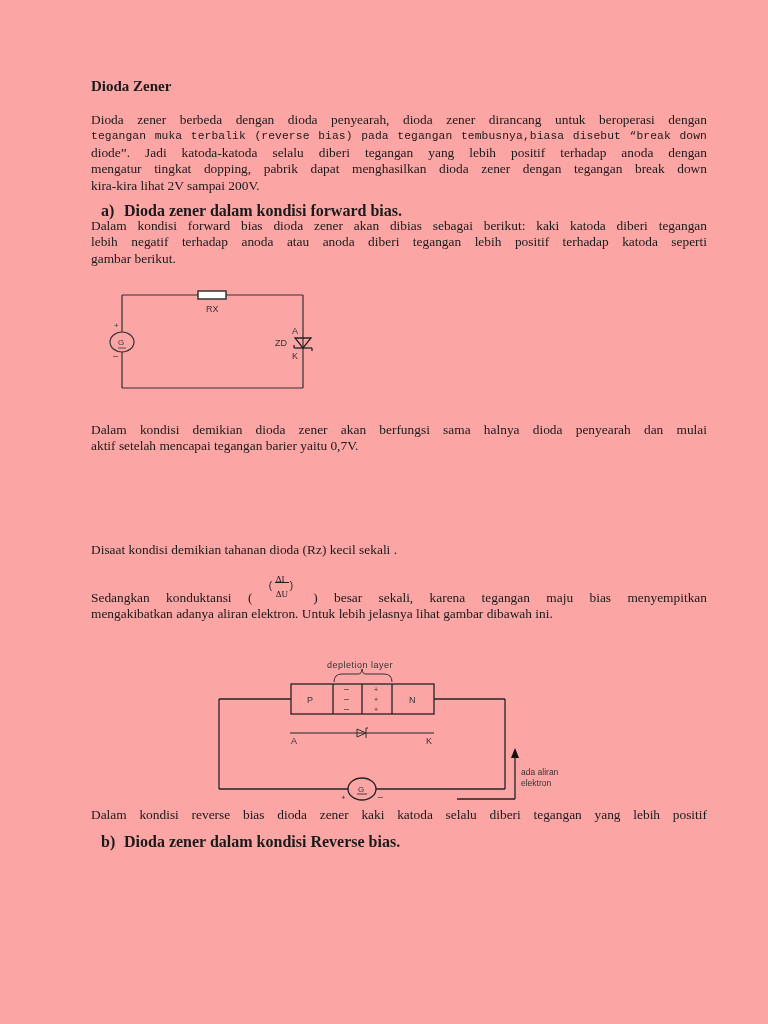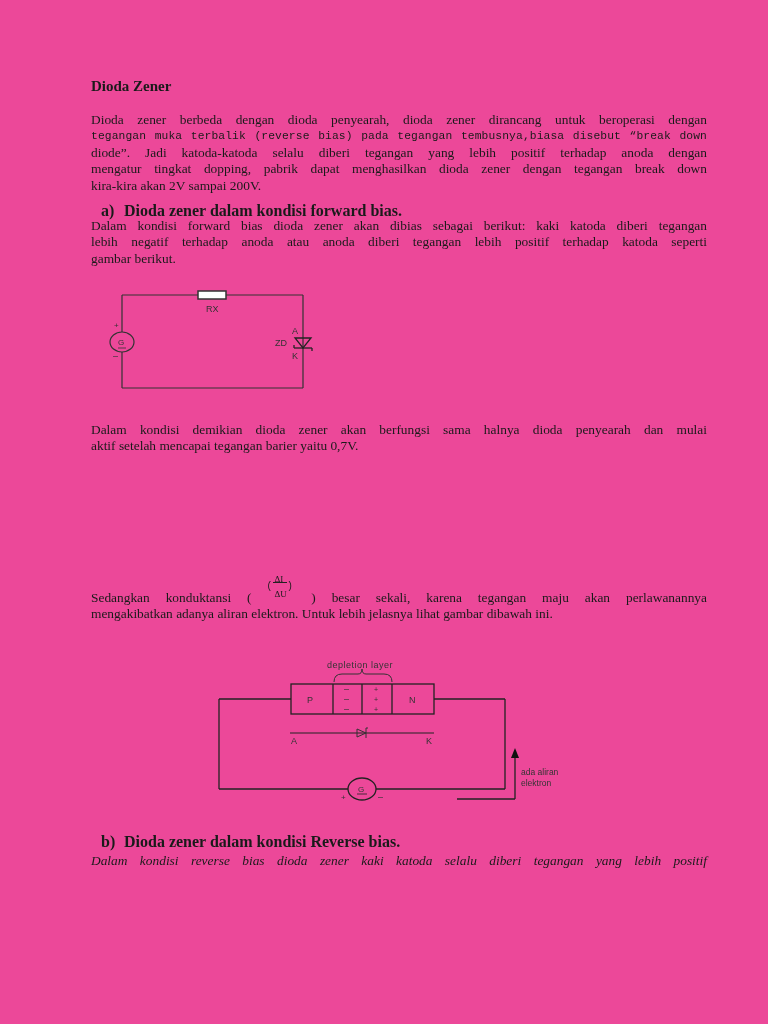--- a/index.html
+++ b/index.html
@@ -1,33 +1,33 @@
 <!DOCTYPE html>
 <html><head>
 <meta charset="utf-8">
 <style>
   html, body { margin: 0; padding: 0; background: #ffffff; }
   body { width: 768px; height: 1024px; position: relative; overflow: hidden; color: #1a1a1a; }
-  .page { position: absolute; left: 0; top: 0; width: 768px; height: 1024px; background: #ec4899; }
+  .page { position: absolute; left: 0; top: 0; width: 768px; height: 1024px; background: #fca5a5; }
   .serif { font-family: "Liberation Serif", "DejaVu Serif", serif; }
   .title { position: absolute; left: 91px; top: 78px; font-size: 15px; font-weight: bold; }
   .para { position: absolute; left: 91px; width: 616px; font-size: 13.4px; line-height: 16.4px; text-align: justify; }
   .para .line { display: block; text-align: justify; text-align-last: justify; white-space: nowrap; }
   .para .line.last { text-align-last: left; }
   .p1 { top: 112px; }
   .p1 .odd { font-family: Liberation Mono, monospace; font-size: 11.3px; letter-spacing: 0.1px; }
   .heading { position: absolute; left: 101px; font-size: 16px; font-weight: bold; }
   .heading .num { display: inline-block; width: 23px; }
   .ha { top: 202px; }
   .p2 { top: 218px; }
   .p3 { top: 422px; }
   .p4 { top: 542px; }
   .p5 { top: 590px; }
   .hb { top: 833px; }
-  .p6 { top: 853px; font-style: italic; }
+  .p6 { top: 807px; }
   .frac { display: inline-block; position: relative; width: 28px; height: 10px; }
   .frac .num2, .frac .den { position: absolute; left: 7px; font-family: Liberation Serif, serif; font-size: 9px; }
   .frac .num2 { top: -21px; }
   .frac .den { top: -6px; }
   .frac .bar { position: absolute; left: 6px; top: -10px; width: 14px; border-top: 1px solid #222; }
   .frac .lp { position: absolute; left: 0px; top: -14px; font-size: 10px; font-family: "Liberation Sans", sans-serif; }
   .frac .rp { position: absolute; left: 21px; top: -14px; font-size: 10px; font-family: "Liberation Sans", sans-serif; }
   svg text { font-family: "Liberation Sans", "DejaVu Sans", sans-serif; }
 </style>
 </head>
@@ -35,21 +35,21 @@
 
 <div class="page">
 
   <div class="title serif">Dioda Zener</div>
 
   <div class="para p1 serif">
     <span class="line">Dioda zener berbeda dengan dioda penyearah, dioda zener dirancang untuk beroperasi dengan</span>
     <span class="line odd">tegangan muka terbalik (reverse bias) pada tegangan tembusnya,biasa disebut “break down</span>
     <span class="line">diode”. Jadi katoda-katoda selalu diberi tegangan yang lebih positif terhadap anoda dengan</span>
     <span class="line">mengatur tingkat dopping, pabrik dapat menghasilkan dioda zener dengan tegangan break down</span>
-    <span class="line last">kira-kira akan 2V sampai 200V.</span>
+    <span class="line last">kira-kira lihat 2V sampai 200V.</span>
   </div>
 
   <div class="heading ha serif">
     <span class="num">a)</span><span>Dioda zener dalam kondisi forward bias.</span>
   </div>
 
   <div class="para p2 serif">
     <span class="line">Dalam kondisi forward bias dioda zener akan dibias sebagai berikut: kaki katoda diberi tegangan</span>
     <span class="line">lebih negatif terhadap anoda atau anoda diberi tegangan lebih positif terhadap katoda seperti</span>
     <span class="line last">gambar berikut.</span>
@@ -80,32 +80,35 @@
     <text x="175" y="64" font-size="9" fill="#333">ZD</text>
     <text x="192" y="52" font-size="9" fill="#333">A</text>
     <text x="192" y="77" font-size="9" fill="#333">K</text>
   </svg>
 
   <div class="para p3 serif">
     <span class="line">Dalam kondisi demikian dioda zener akan berfungsi sama halnya dioda penyearah dan mulai</span>
     <span class="line last">aktif setelah mencapai tegangan barier yaitu 0,7V.</span>
   </div>
 
+  <div class="para p4 serif">
+    <span class="line last">Disaat kondisi demikian tahanan dioda (Rz) kecil sekali .</span>
+  </div>
 
   <div class="para p5 serif">
     <span class="line" style="text-align-last:justify;">
       <span>Sedangkan konduktansi (</span>
       <span class="frac">
         <span class="lp">(</span>
         <span class="num2">ΔI</span>
         <span class="bar"></span>
         <span class="den">ΔU</span>
         <span class="rp">)</span>
       </span>
-      <span>) besar sekali, karena tegangan maju akan perlawanannya</span>
+      <span>) besar sekali, karena tegangan maju bias menyempitkan</span>
     </span>
     <span class="line last">mengakibatkan adanya aliran elektron. Untuk lebih jelasnya lihat gambar dibawah ini.</span>
   </div>
 
   <svg style="position:absolute;left:210px;top:652px;" width="370" height="160" viewBox="0 0 370 160">
     <g stroke="#222" stroke-width="1.3" fill="none">
 
       <rect x="81" y="32" width="143" height="30"></rect>
       <line x1="123" y1="32" x2="123" y2="62"></line>
       <line x1="152" y1="32" x2="152" y2="62"></line>

